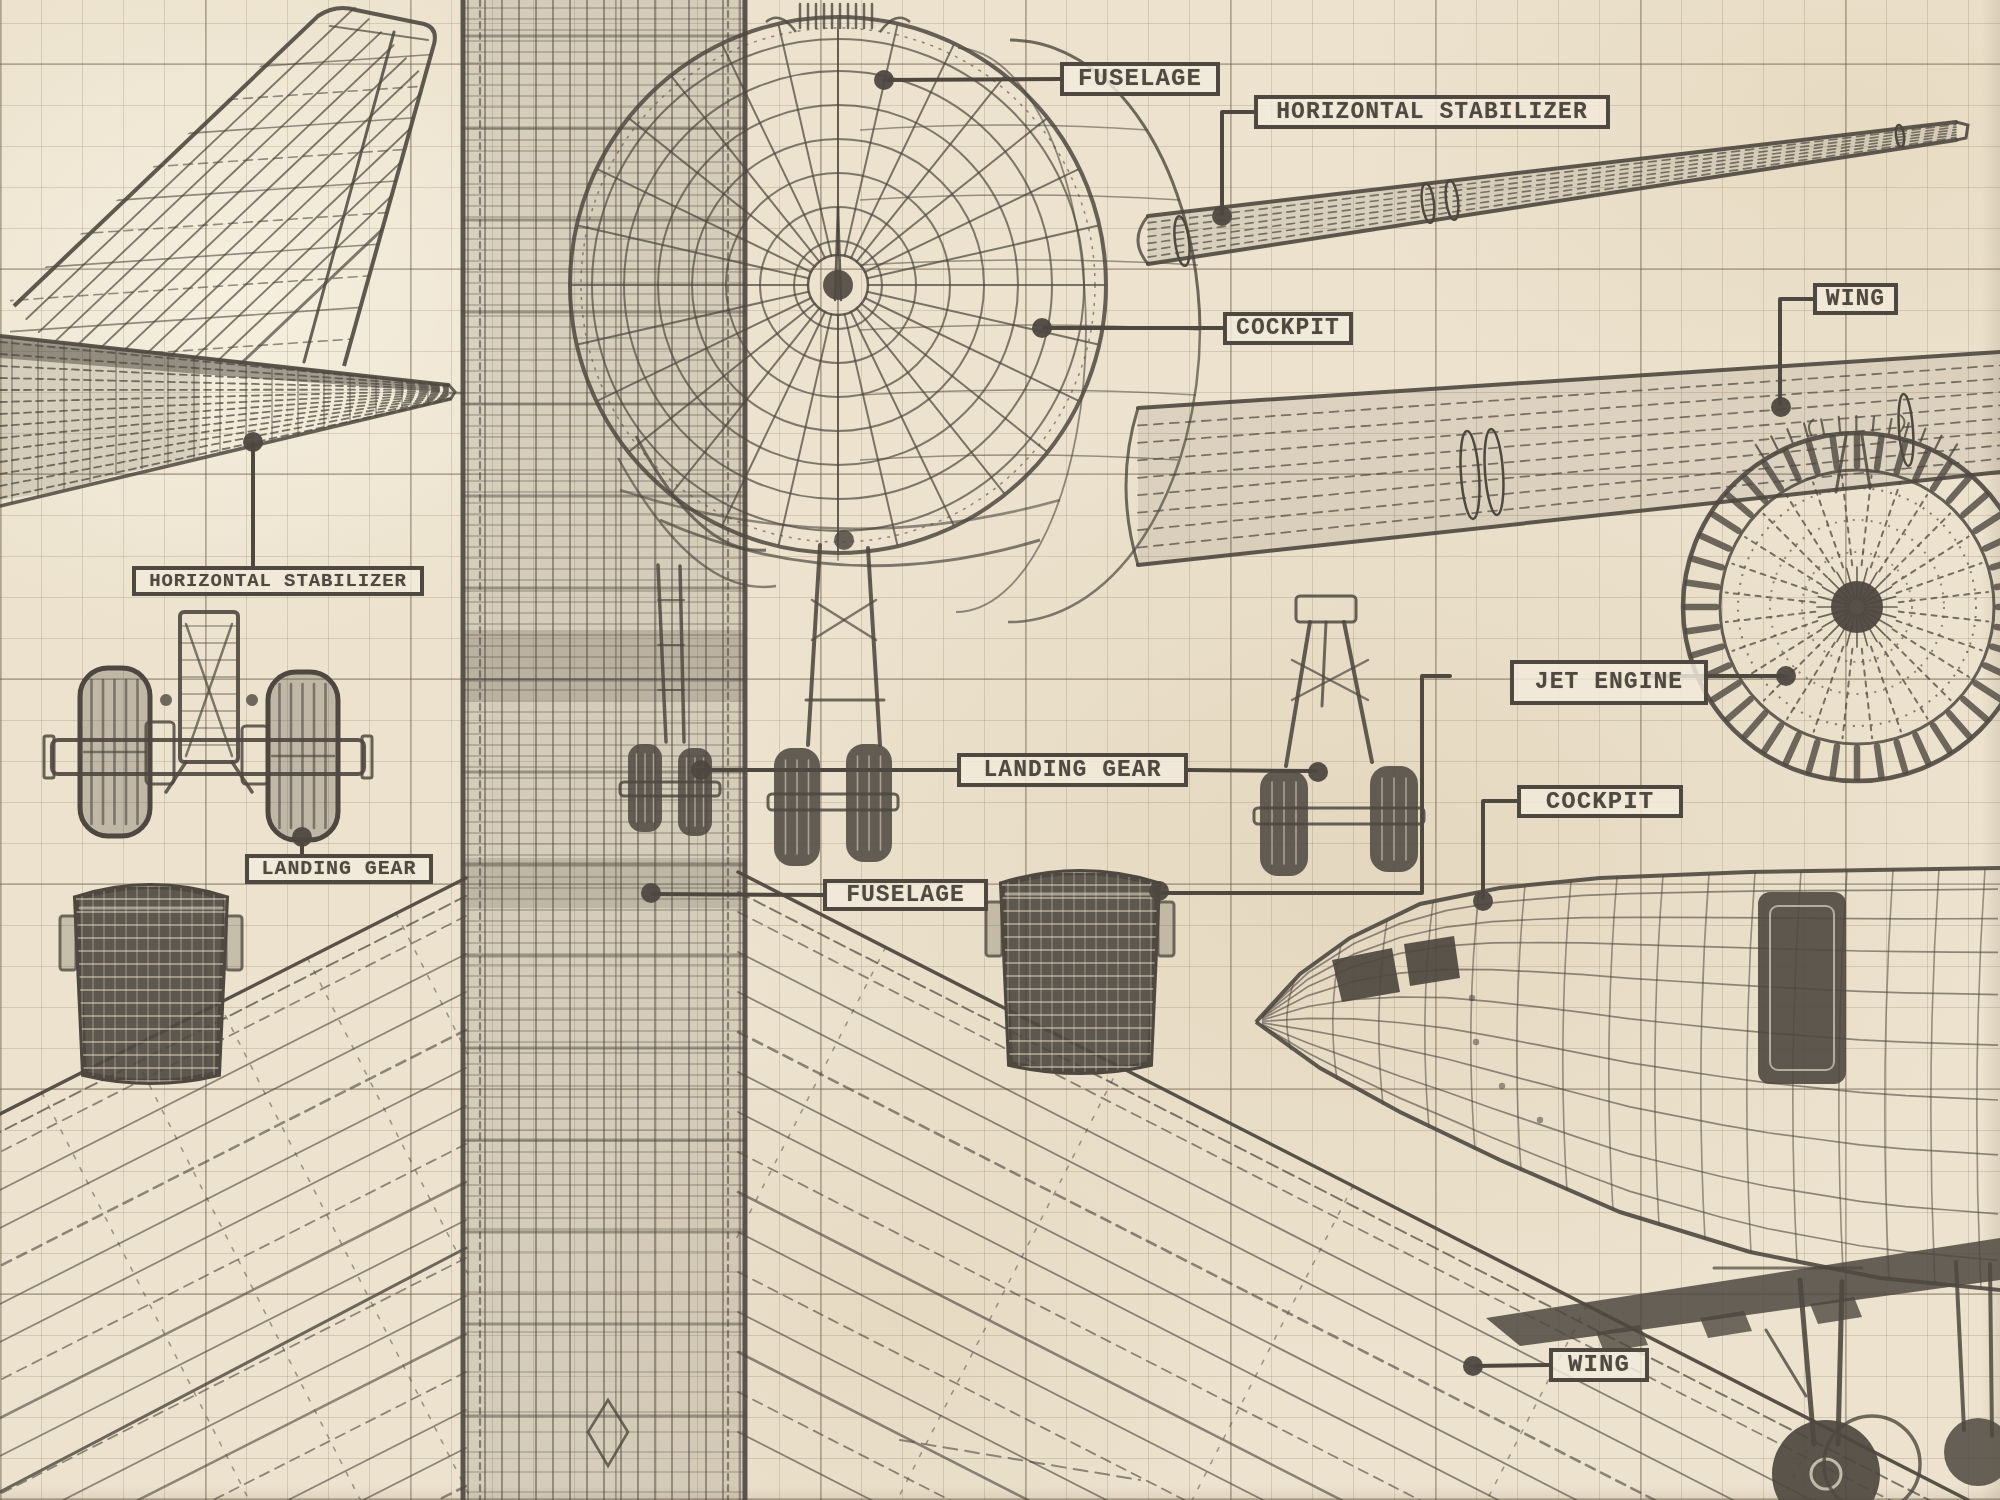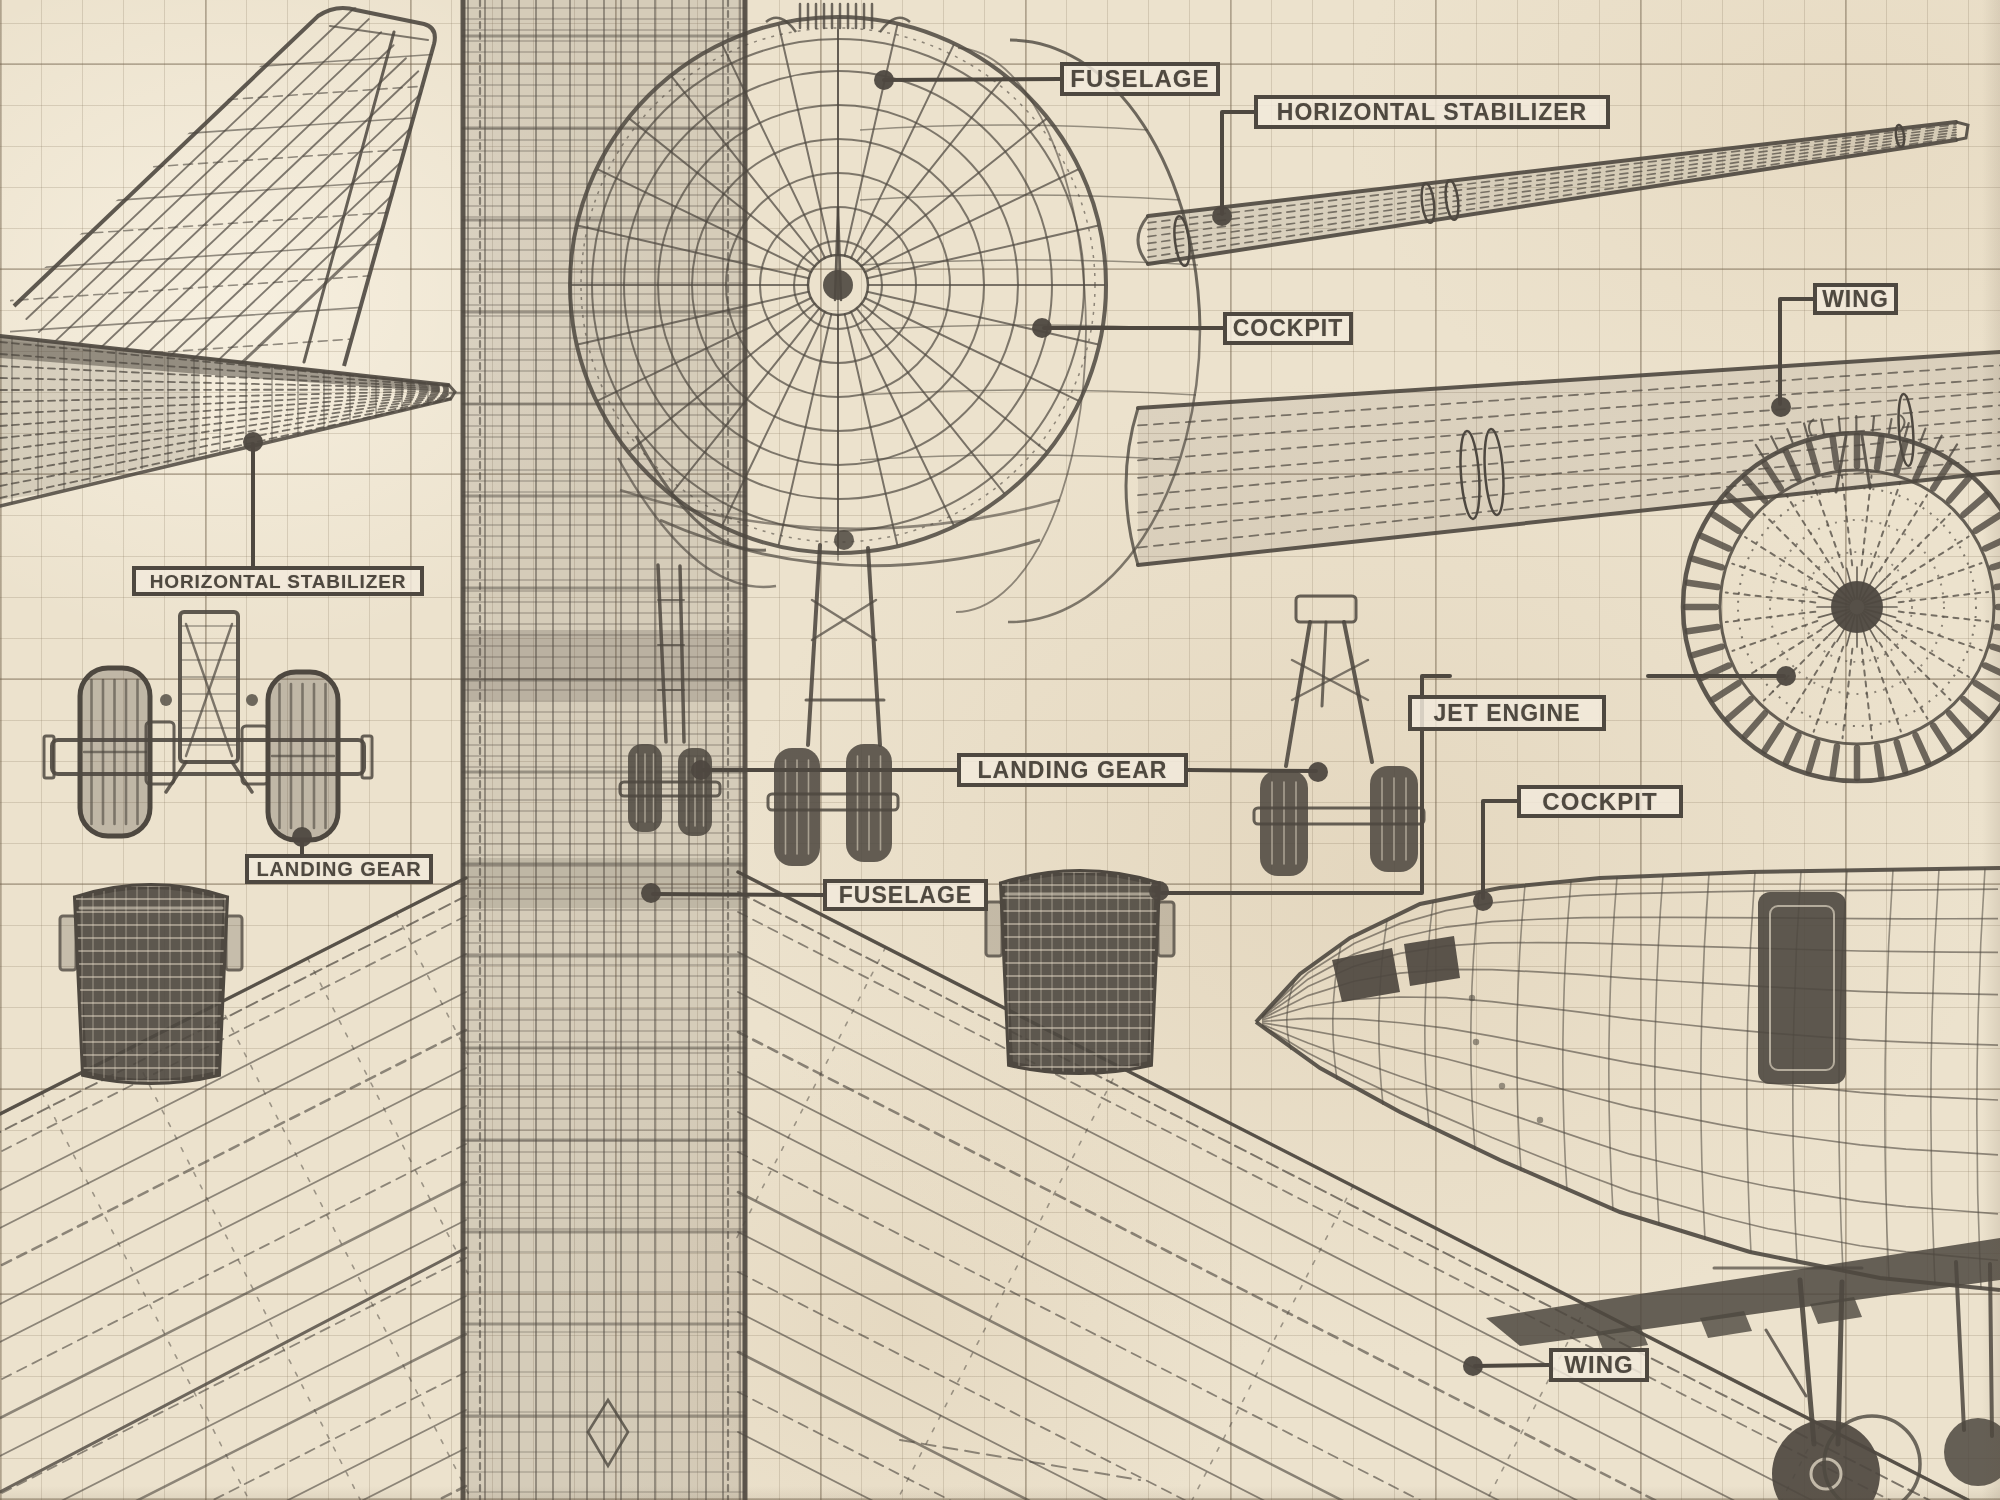--- a/index.html
+++ b/index.html
@@ -18,20 +18,21 @@
     font-family:"Liberation Sans",sans-serif;
   }
   svg{position:absolute;left:0;top:0;}
   .lbl{
     position:absolute;box-sizing:border-box;
     border:4px solid #4e4840;color:#4f4940;
     background:rgba(242,234,219,.84);
     display:flex;align-items:center;justify-content:center;
     font-weight:bold;letter-spacing:.045em;line-height:1;white-space:nowrap;
     text-shadow:0 0 1px rgba(79,73,64,.35);
+    font-family:Liberation Mono, monospace;
   }
   .shade-right{position:absolute;right:0;top:0;width:18px;height:100%;
     background:linear-gradient(90deg,transparent,rgba(96,82,62,.12));}
   .shade-bottom{position:absolute;left:0;bottom:0;width:100%;height:14px;
     background:linear-gradient(0deg,rgba(96,82,62,.10),transparent);}
 </style>
 </head>
 <body>
 
 <div class="page">
@@ -821,21 +822,21 @@
         <circle cx="1473" cy="1366" r="10" fill="#4e4840" stroke="none" stroke-width="2" fill-opacity="0.95"></circle>
       </g>
   </svg>
 
   <div class="lbl" style="left:1060px;top:62px;width:160px;height:34px;font-size:24px;">FUSELAGE</div>
   <div class="lbl" style="left:1254px;top:95px;width:356px;height:34px;font-size:23px;">HORIZONTAL STABILIZER</div>
   <div class="lbl" style="left:1223px;top:312px;width:130px;height:33px;font-size:23px;">COCKPIT</div>
   <div class="lbl" style="left:1813px;top:283px;width:85px;height:32px;font-size:23px;">WING</div>
   <div class="lbl" style="left:132px;top:566px;width:292px;height:30px;font-size:19px;">HORIZONTAL STABILIZER</div>
   <div class="lbl" style="left:245px;top:854px;width:188px;height:30px;font-size:20px;">LANDING GEAR</div>
-  <div class="lbl" style="left:1408px;top:660px;width:198px;height:36px;font-size:23px;margin-top:35px;">JET ENGINE</div>
+  <div class="lbl" style="left:1510px;top:660px;width:198px;height:45px;font-size:23px;">JET ENGINE</div>
   <div class="lbl" style="left:957px;top:753px;width:231px;height:34px;font-size:23px;">LANDING GEAR</div>
   <div class="lbl" style="left:1517px;top:785px;width:166px;height:33px;font-size:24px;">COCKPIT</div>
   <div class="lbl" style="left:823px;top:879px;width:165px;height:32px;font-size:23px;">FUSELAGE</div>
   <div class="lbl" style="left:1549px;top:1348px;width:100px;height:34px;font-size:24px;">WING</div>
 
   <div class="shade-right"></div>
   <div class="shade-bottom"></div>
 </div>
 
 </body></html>

